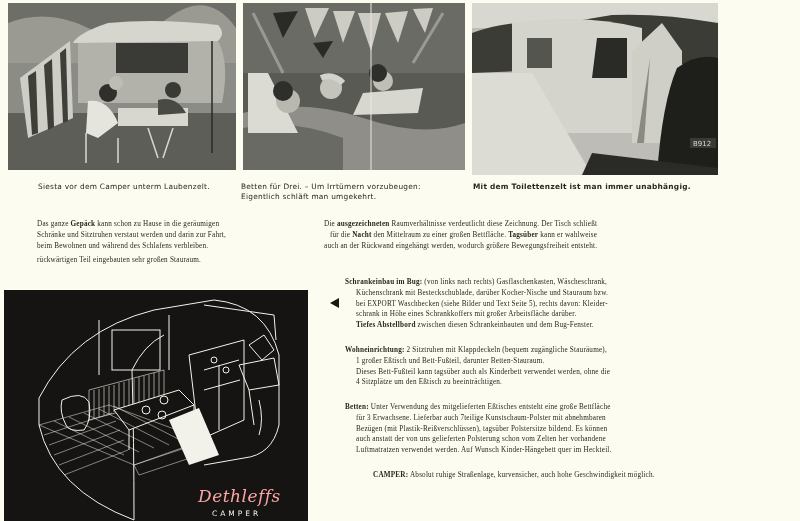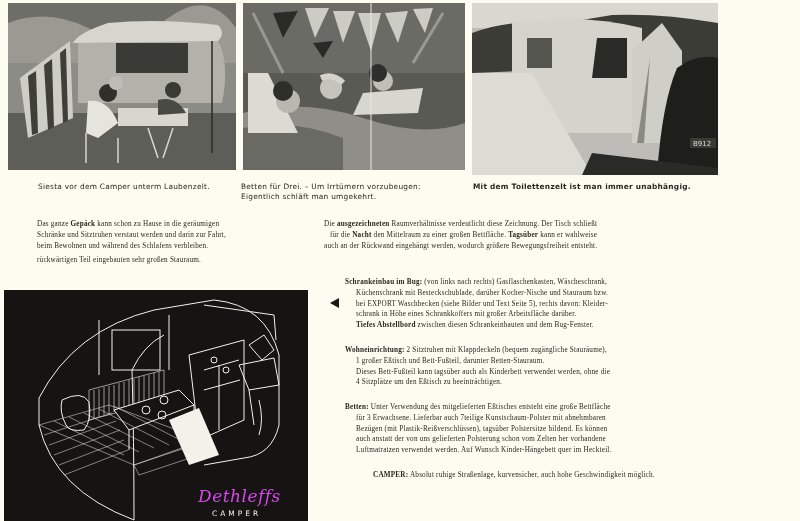--- a/index.html
+++ b/index.html
@@ -65,21 +65,21 @@
       position: absolute; left: 4px; top: 290px; width: 304px; height: 231px;
       background: #151412;
       overflow: hidden;
     }
     #drawing svg { width: 100%; height: 100%; display: block; }
     #brand-script {
       position: absolute; left: 194px; top: 196px;
       font-family: "DejaVu Serif", serif;
       font-style: italic;
       font-size: 17px;
-      color: #d946ef;
+      color: #fca5a5;
       letter-spacing: 0.5px;
     }
     #brand-sub {
       position: absolute; left: 208px; top: 219px;
       font-size: 7.5px;
       letter-spacing: 3px;
       color: #f3f2ea;
     }
   </style>
 </head>

